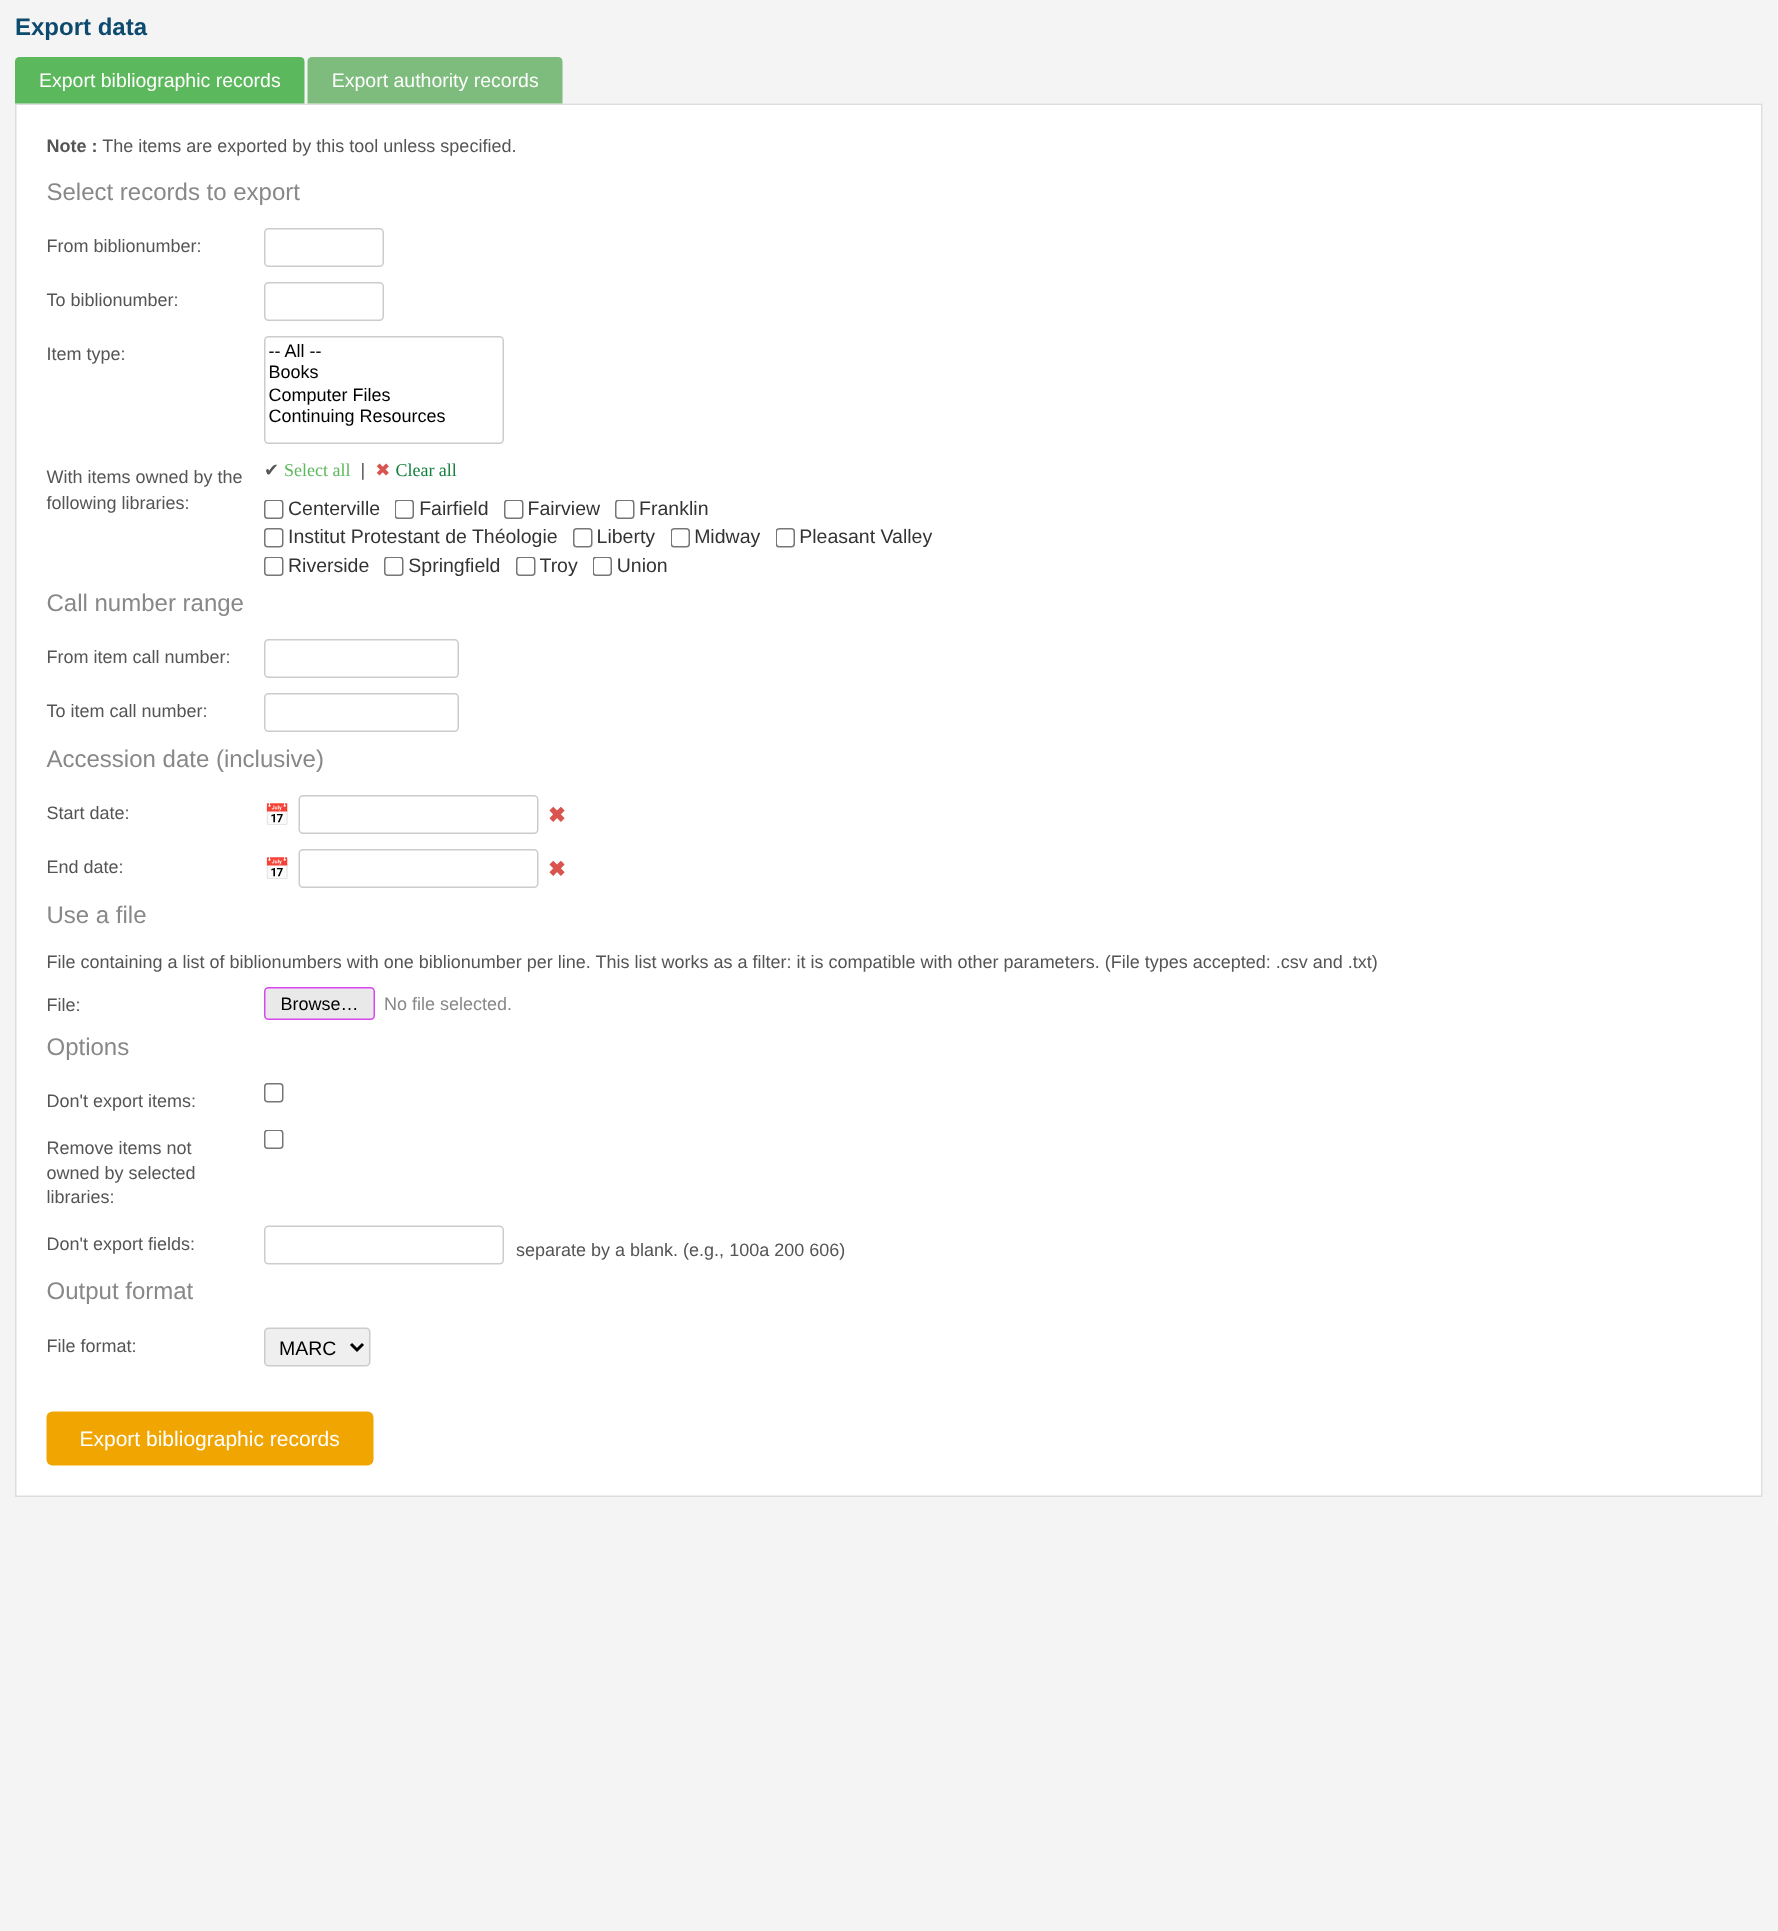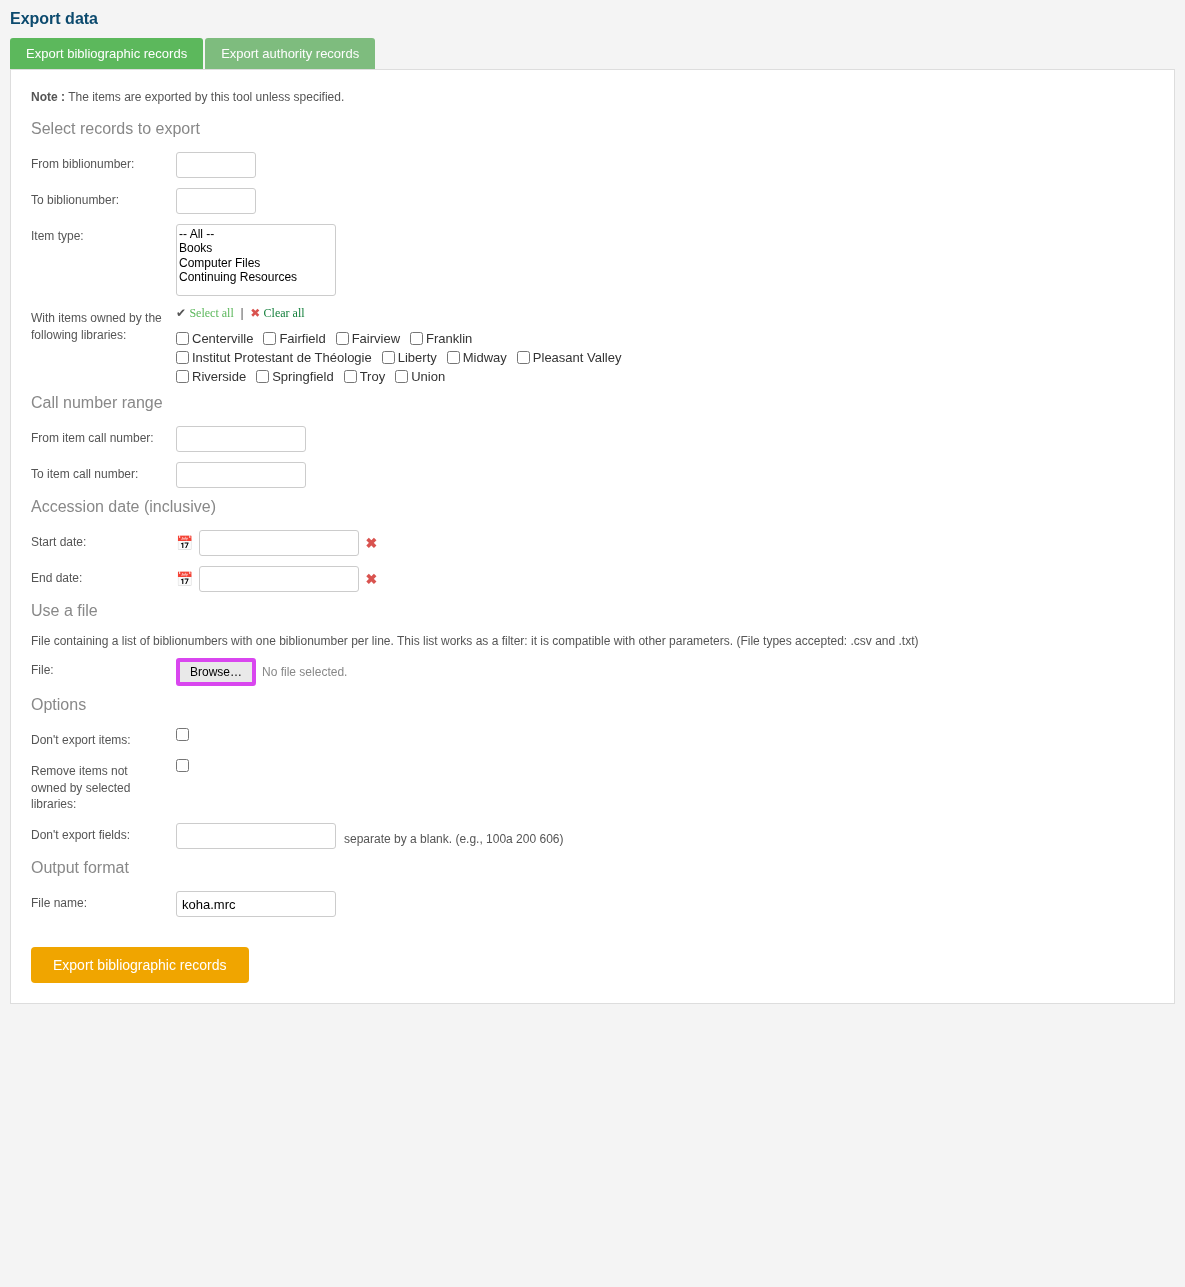--- a/index.html
+++ b/index.html
@@ -110,21 +110,21 @@
       gap: 4px;
     }
     .checkbox-row {
       display: flex;
       gap: 10px;
       align-items: center;
       flex-wrap: wrap;
     }
     .checkbox-item {
       display: flex;
-      align-items: center;
+      align-items: flex-end;
       gap: 3px;
       font-size: 13px;
     }
     .checkbox-item input[type="checkbox"] {
       width: 13px;
       height: 13px;
     }
     .form-control-date {
       width: 160px;
       height: 26px;
@@ -150,21 +150,21 @@
       cursor: pointer;
       font-weight: bold;
     }
     .file-desc {
       font-size: 12px;
       color: #555;
       margin-bottom: 10px;
     }
     .browse-btn {
       background: #e9e9e9;
-      border: 4px solid #d946ef;
+      border: 1px solid #d946ef;
       border-radius: 3px;
       padding: 3px 10px;
       font-size: 12px;
       cursor: pointer;
     }
     .no-file-text {
       font-size: 12px;
       color: #888;
       margin-left: 6px;
     }
@@ -348,20 +348,23 @@
     <label class="form-label">Don't export fields:</label>
     <div style="display:flex;align-items:center;">
       <input type="text" class="form-control-fields" style="">
       <span class="fields-hint">separate by a blank. (e.g., 100a 200 606)</span>
     </div>
   </div>
 
   
   <div class="section-title">Output format</div>
 
-
-  <div class="form-group">
-    <label class="form-label">File name:</label>
-    <input type="text" class="form-control-name" value="koha.mrc" style="">
-  </div>
+  <div class="form-group">
+    <label class="form-label">File format:</label>
+    <select class="select-format">
+      <option>MARC</option>
+      <option>CSV</option>
+    </select>
+  </div>
+
 
   <button class="export-btn">Export bibliographic records</button>
 </div>
 
 </body></html>

